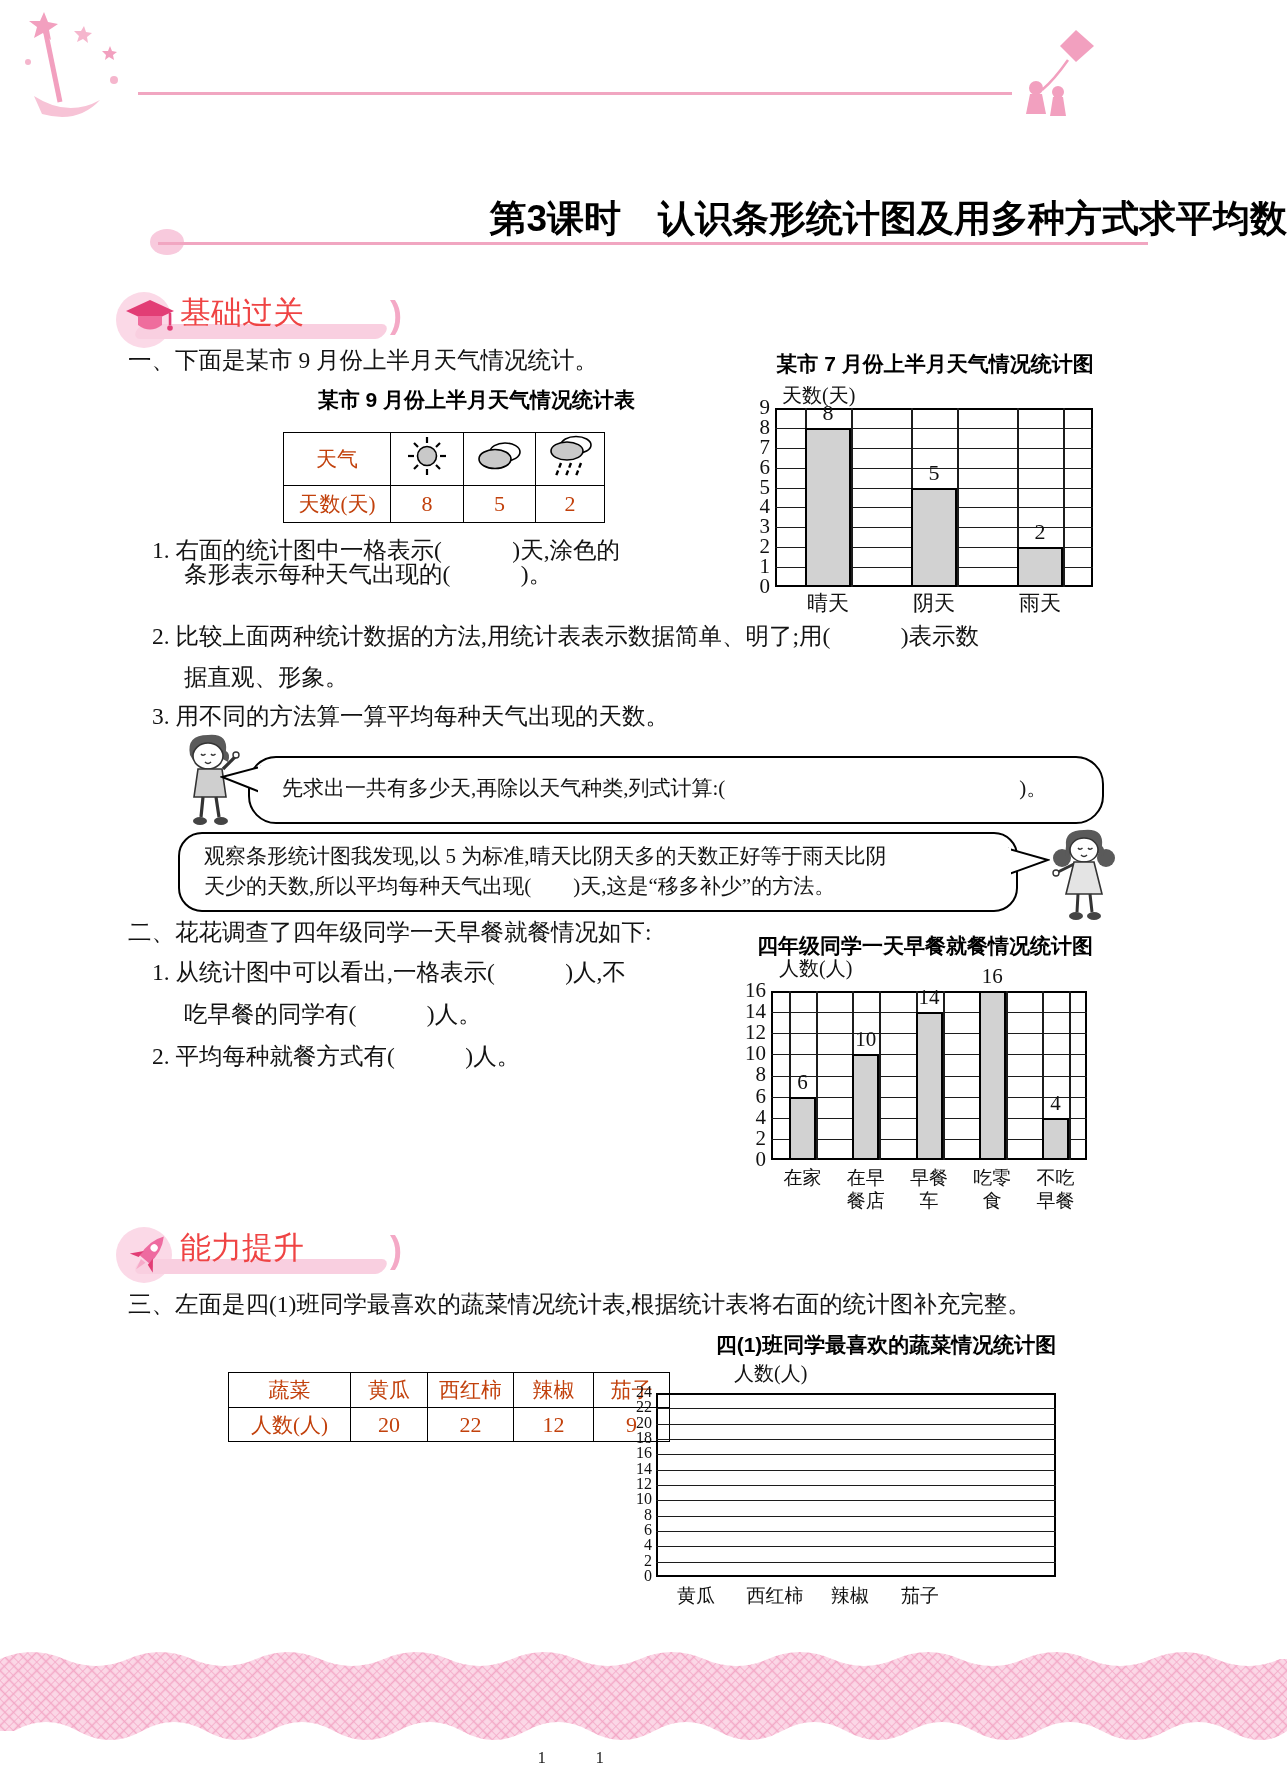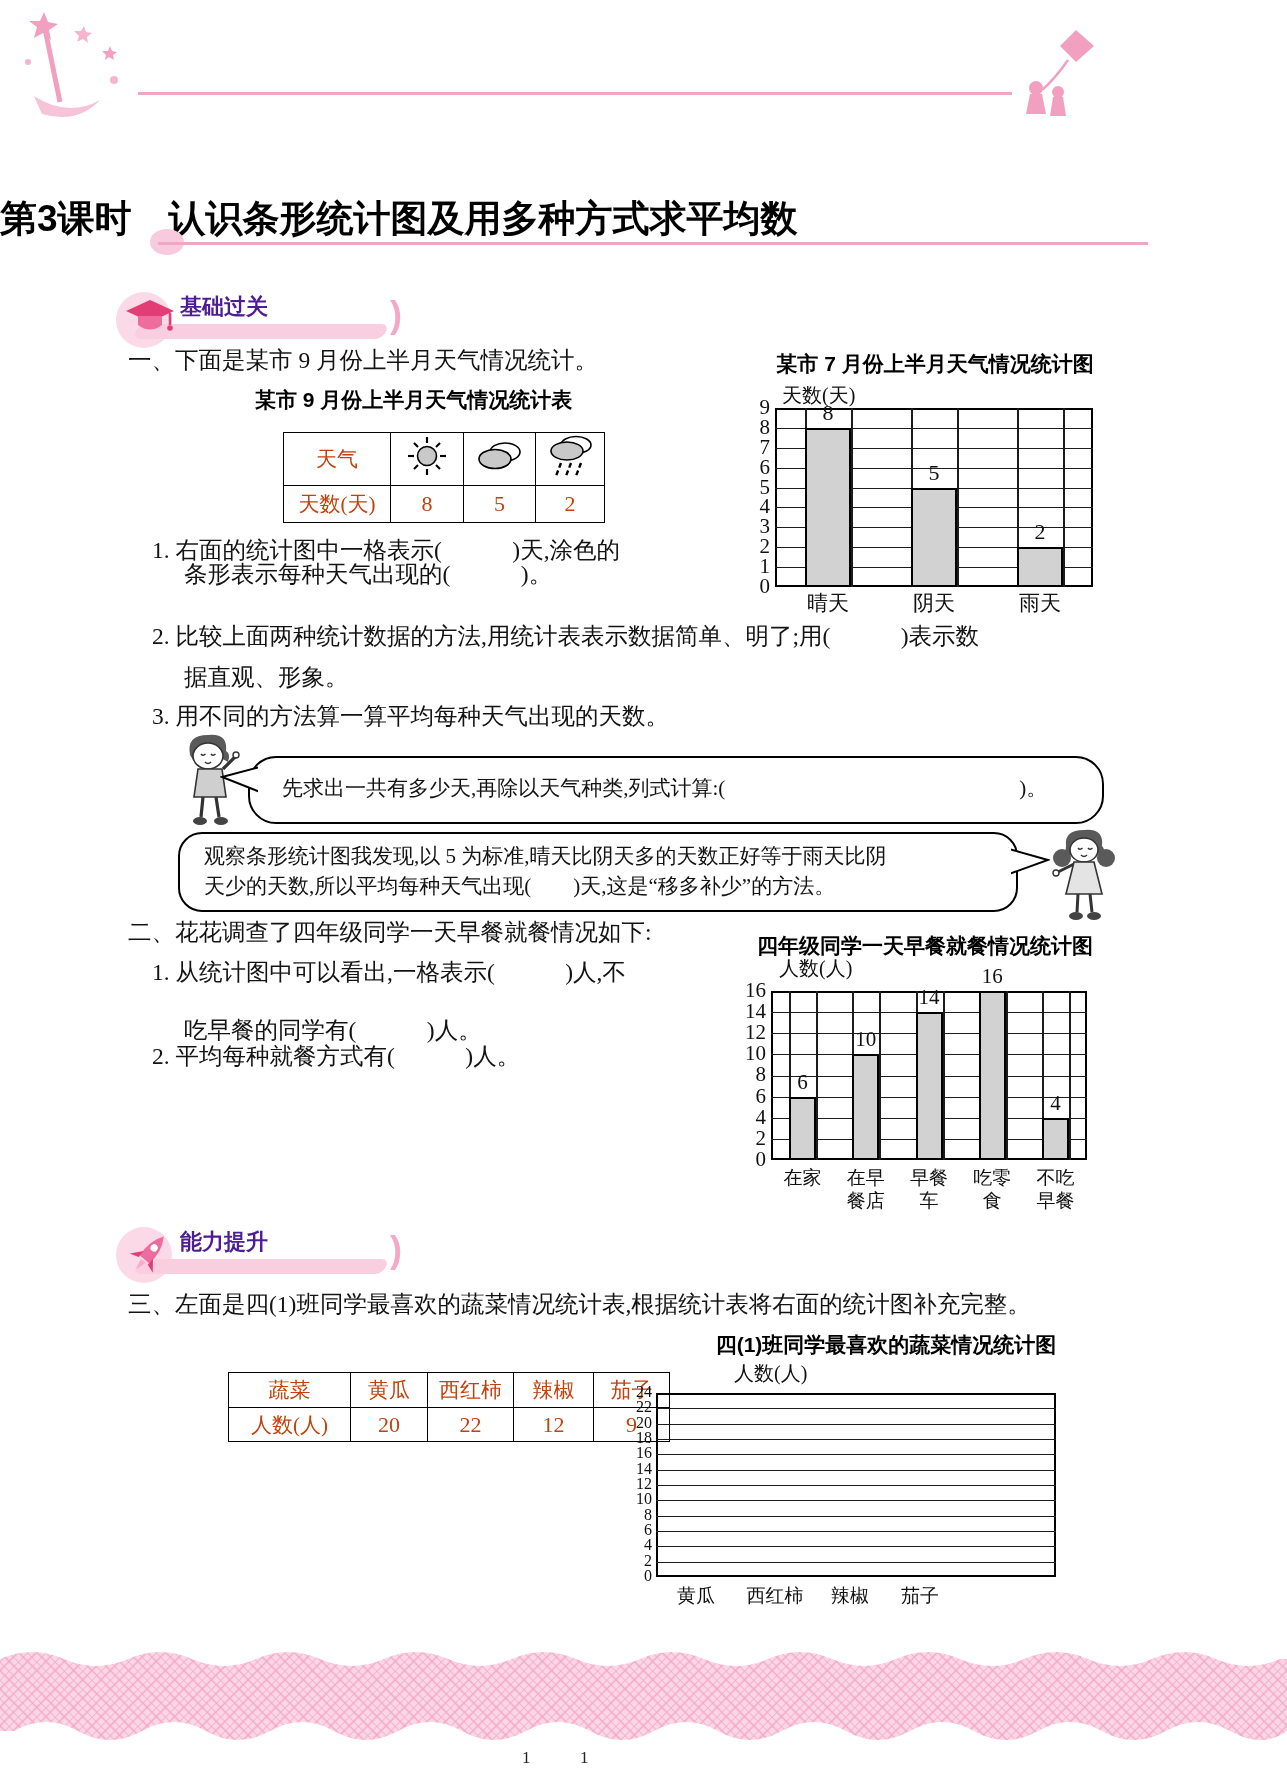--- a/index.html
+++ b/index.html
@@ -3,30 +3,30 @@
 <meta charset="utf-8">
 <style>
   html,body{margin:0;padding:0;background:#e9e9e9;}
   #page{position:relative;width:1287px;height:1789px;background:#ffffff;overflow:hidden;
         font-family:"Liberation Serif","DejaVu Serif",serif;}
   .abs{position:absolute;}
   .t{position:absolute;font-family:"Liberation Serif","DejaVu Serif",serif;font-size:23.5px;
      color:#131313;white-space:pre;line-height:1.15;}
   .bt{position:absolute;font-family:"Liberation Sans","DejaVu Sans",sans-serif;font-weight:bold;
       font-size:21px;color:#000;white-space:pre;}
-  .center{text-align:left;}
+  .center{text-align:right;}
   .rule{position:absolute;background:#f1a6c1;}
   .deco-ellipse{position:absolute;width:34px;height:26px;border-radius:50%;background:#f8cadd;}
   .badge{position:absolute;width:300px;height:60px;}
   .badge .swoosh{position:absolute;left:14px;top:36px;width:250px;height:15px;background:#f9cfe0;
                  border-radius:8px;transform:skewX(-24deg);}
   .badge .paren{position:absolute;left:268px;top:6px;font-size:36px;color:#f4a9c6;font-weight:bold;
                 font-family:"Liberation Sans",sans-serif;}
   .badge .pale{position:absolute;left:-6px;top:4px;width:56px;height:56px;border-radius:50%;background:#fbd9e7;}
-  .badge .lbl{position:absolute;left:58px;top:4px;font-size:22px;font-weight:bold;color:#4c1d95;
+  .badge .lbl{position:absolute;left:58px;top:4px;font-size:31px;font-weight:normal;color:#ef4444;
               font-family:"Liberation Sans","DejaVu Sans",sans-serif;white-space:pre;}
   .wtable{position:absolute;border-collapse:collapse;table-layout:fixed;}
   .wtable td{border:1.8px solid #000;text-align:center;vertical-align:middle;
              font-family:"Liberation Serif",serif;font-size:21px;color:#c2410c;padding:0;}
   .wtable td.num{font-size:22px;}
   .bubble{position:absolute;background:#fff;border:2px solid #000;border-radius:28px;}
   .btext{position:absolute;font-family:"Liberation Serif",serif;font-size:21px;color:#131313;white-space:pre;}
   
   .c-title{position:absolute;font-weight:bold;font-family:"Liberation Sans","DejaVu Sans",sans-serif;
            white-space:nowrap;color:#000;transform:translateX(-50%);}
@@ -181,21 +181,21 @@
     <path d="M28 38 L48 38 L56 70 L20 70 Z" fill="#e4e4e4" stroke="#333" stroke-width="1.6"></path>
     <path d="M32 70 L31 88 M44 70 L46 88" stroke="#333" stroke-width="3" fill="none"></path>
     <ellipse cx="30" cy="92" rx="7" ry="4" fill="#444"></ellipse>
     <ellipse cx="48" cy="92" rx="7" ry="4" fill="#444"></ellipse>
   </svg>
   <div class="btext" style="left:204px;top:842px;">观察条形统计图我发现,以 5 为标准,晴天比阴天多的天数正好等于雨天比阴</div>
   <div class="btext" style="left:204px;top:872px;">天少的天数,所以平均每种天气出现(　　)天,这是“移多补少”的方法。</div>
 
   <div class="t" style="left:128px;top:919px;">二、花花调查了四年级同学一天早餐就餐情况如下:</div>
   <div class="t" style="left:152px;top:959px;">1. 从统计图中可以看出,一格表示(　　　)人,不</div>
-  <div class="t" style="left:184px;top:1001px;margin-top:16px;">吃早餐的同学有(　　　)人。</div>
+  <div class="t" style="left:184px;top:1001px;">吃早餐的同学有(　　　)人。</div>
   <div class="t" style="left:152px;top:1043px;">2. 平均每种就餐方式有(　　　)人。</div>
 
   <div class="badge" style="left:122px;top:1223px;">
     <div class="pale"></div>
     <div class="swoosh"></div>
     <svg class="abs" style="left:2px;top:6px;" width="50" height="50" viewBox="0 0 50 50">
       <g transform="rotate(40 25 25)">
         <path d="M25 2 Q34 15 31 32 L19 32 Q16 15 25 2 Z" fill="#ee6ba0"></path>
         <circle cx="25" cy="17" r="3.6" fill="#fff"></circle>
         <path d="M19 26 L10 37 L19 34 Z" fill="#e23d75"></path>

